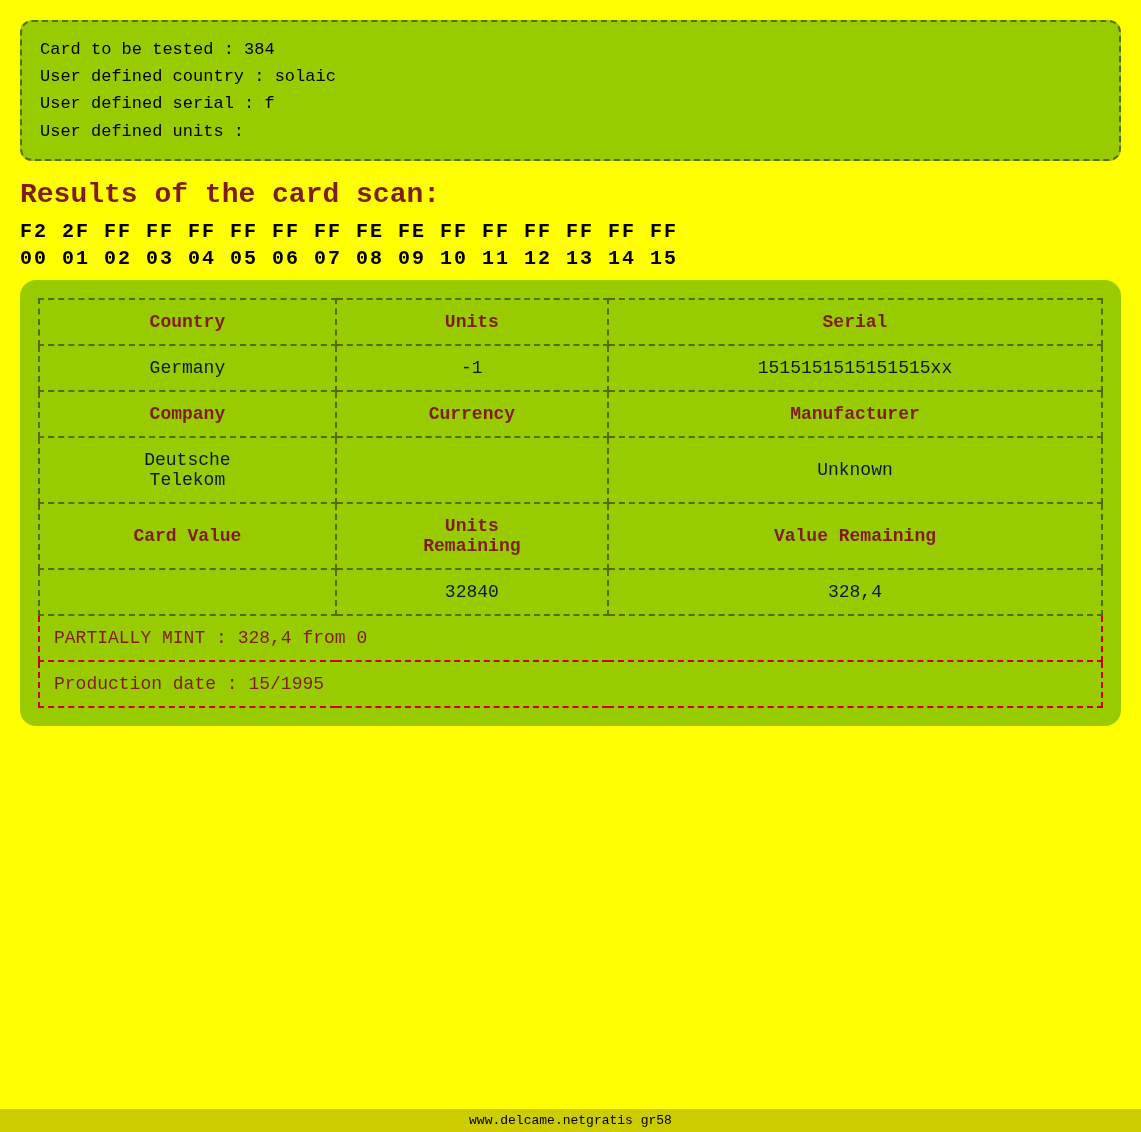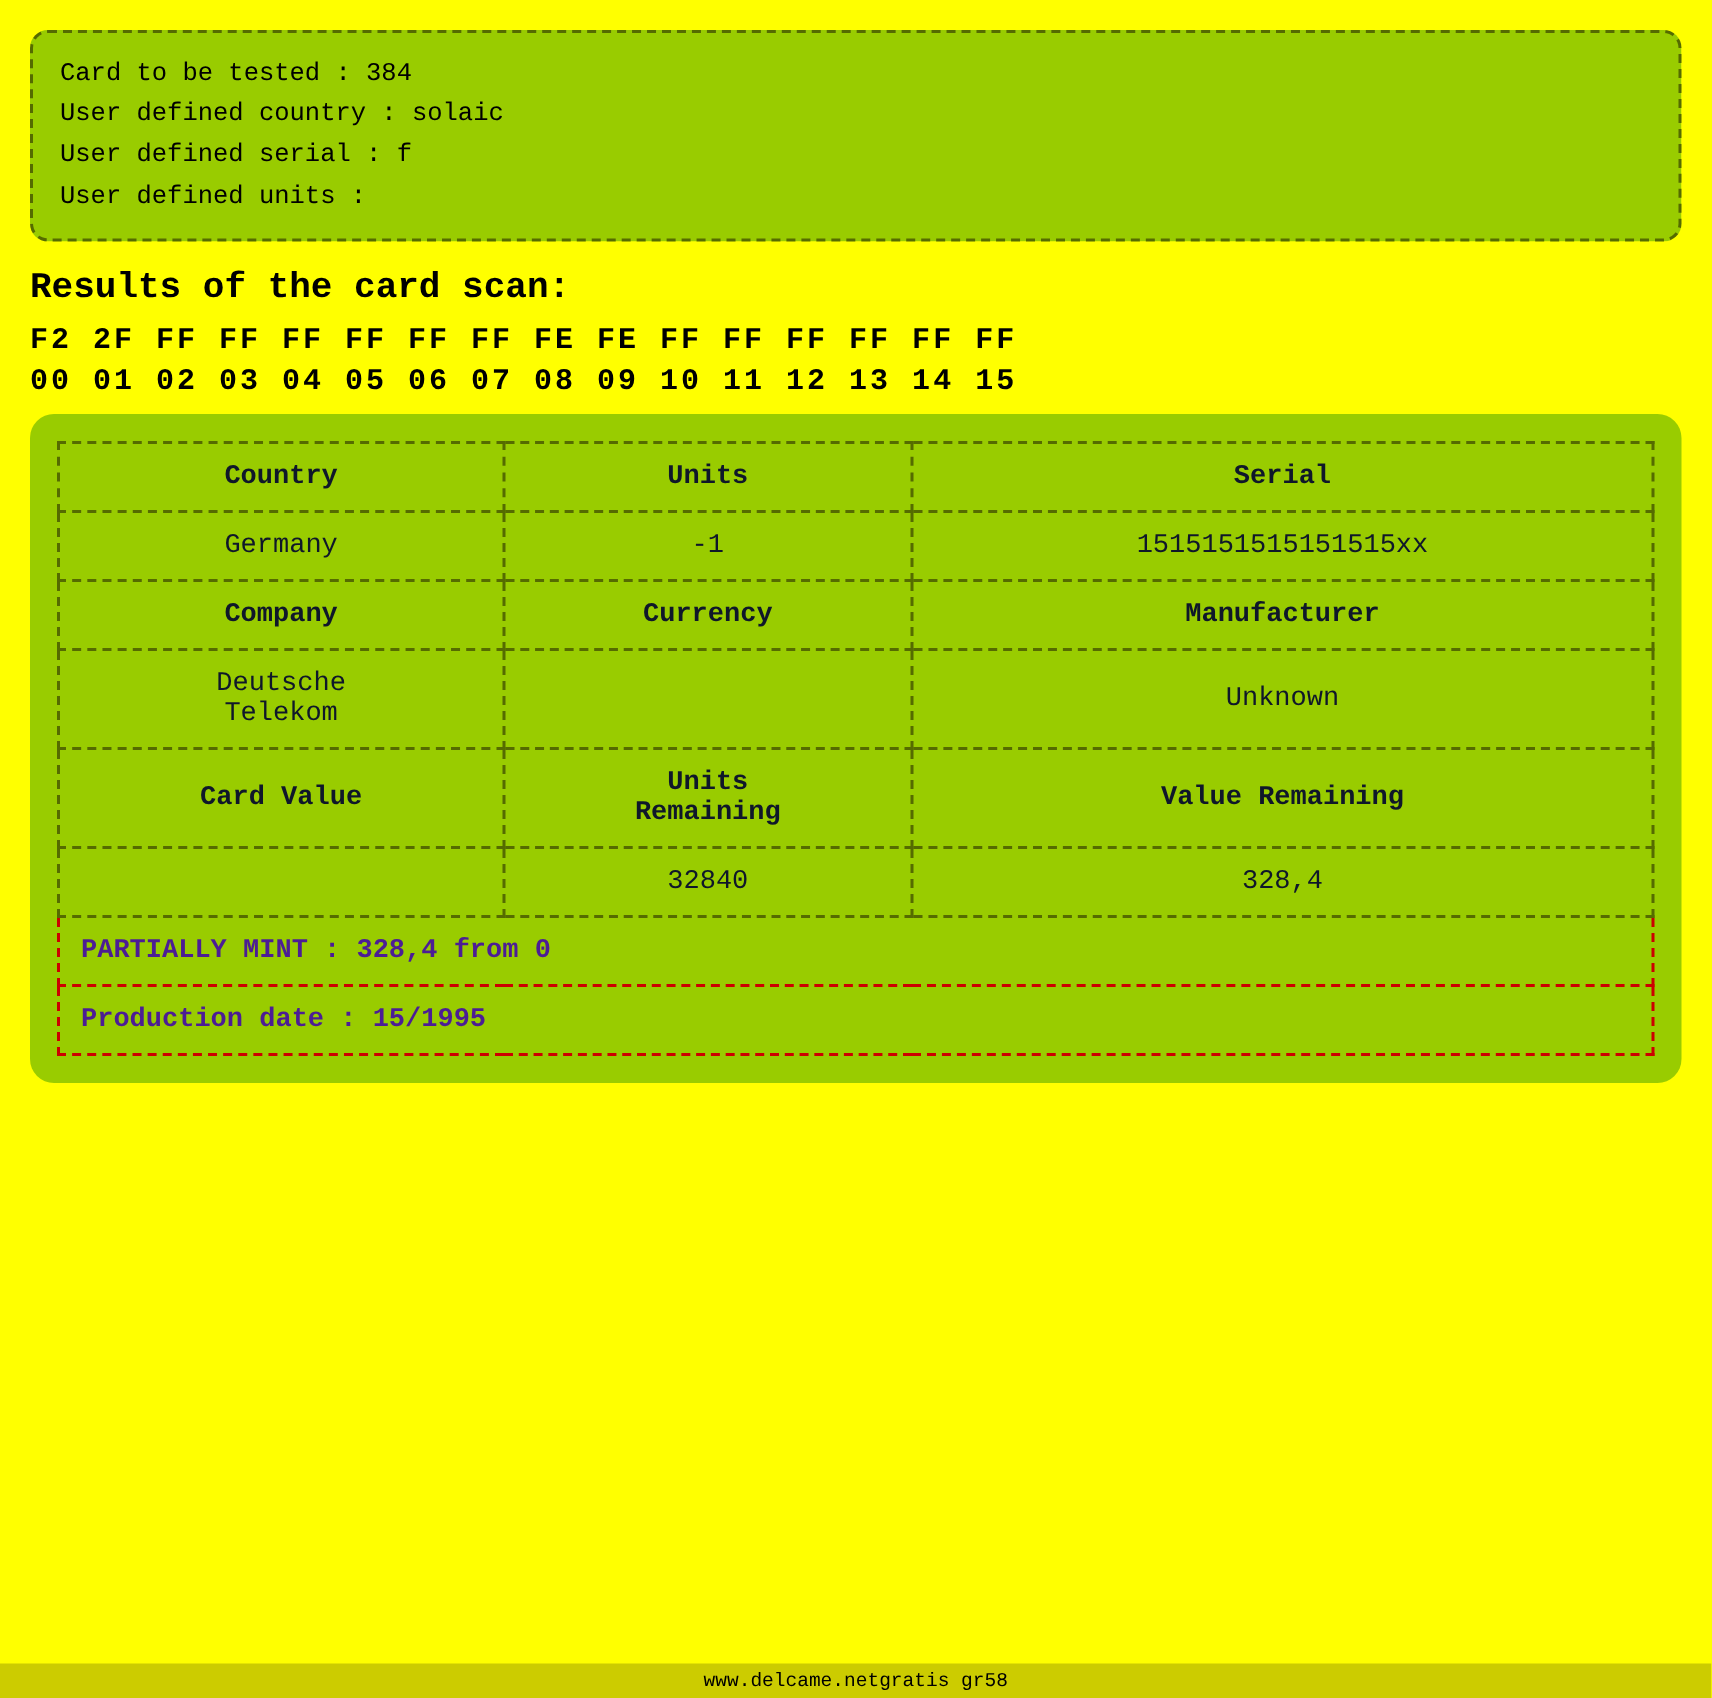--- a/index.html
+++ b/index.html
@@ -19,23 +19,23 @@
       border-radius: 12px;
       padding: 14px 18px;
       margin-bottom: 18px;
       font-size: 17px;
       color: #000;
       line-height: 1.6;
     }
 
     .scan-results {
       margin: 0 0 10px 0;
-      font-size: 24px;
+      font-size: 28px;
       font-weight: bold;
-      color: #000000;
+      color: #7f1d1d;
     }
 
     .hex-row {
       font-size: 20px;
       font-weight: bold;
       color: #000;
       letter-spacing: 2px;
       margin-bottom: 4px;
     }
 
@@ -54,32 +54,32 @@
     td {
       border: 2px dashed #556b00;
       padding: 12px 10px;
       text-align: center;
       font-family: 'Courier New', Courier, monospace;
       font-size: 18px;
     }
 
     .header-cell {
       font-weight: bold;
-      color: #0f172a;
+      color: #7f1d1d;
     }
 
     .data-cell {
       color: #0f172a;
       font-weight: normal;
     }
 
     .status-cell {
       border: 2px dashed #cc0000;
-      color: #4c1d95;
-      font-weight: bold;
+      color: #7f1d1d;
+      font-weight: normal;
       font-size: 18px;
       text-align: left;
       padding: 12px 14px;
     }
 
     .footer-bar {
       background-color: #cccc00;
       position: absolute;
       bottom: 0;
       left: 0;

